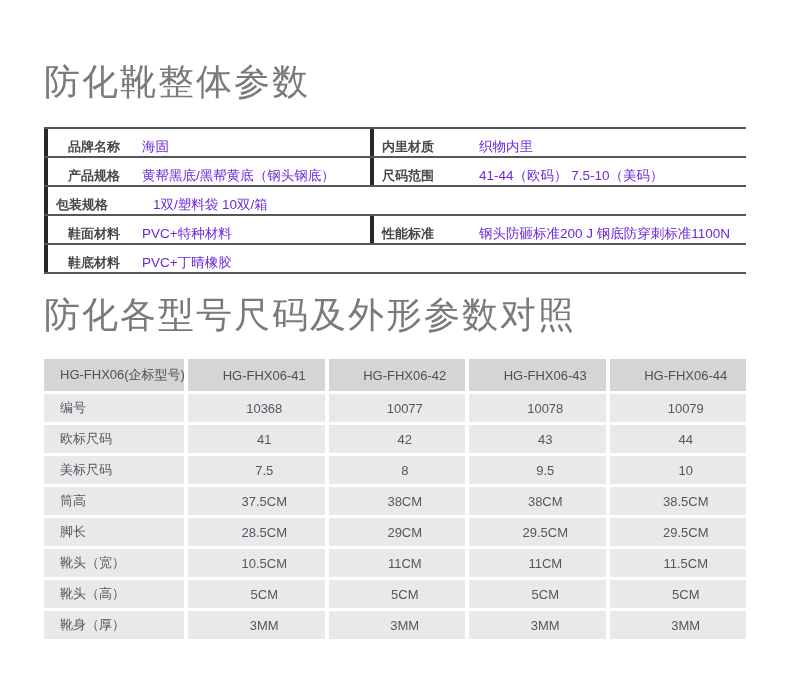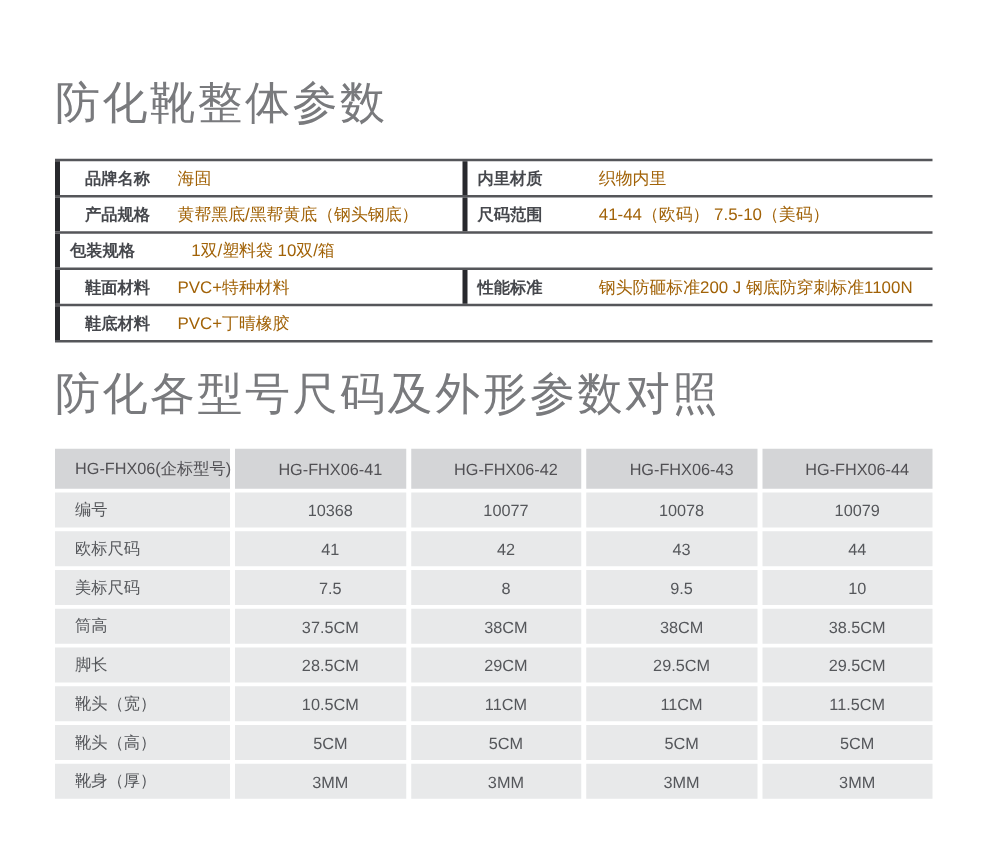--- a/index.html
+++ b/index.html
@@ -29,36 +29,36 @@
   .spec-table {
     position: absolute; top: 127px; left: 0; width: 702px;
     border-bottom: 2px solid #55565a;
   }
   .spec-row {
     display: flex;
     border-top: 2px solid #55565a;
     height: 29px;
     align-items: stretch;
   }
-  .spec-cell { display: flex; align-items: center; }
+  .spec-cell { display: flex; align-items: flex-end; }
   .spec-cell.left  { width: 326px; }
   .spec-cell.right { flex: 1; }
   .row-marker {
     width: 4px; align-self: stretch;
     background: #28292d;
     flex: 0 0 4px;
   }
   .spec-label {
     font-size: 13px; font-weight: bold; color: #46484d;
     white-space: nowrap;
   }
   .left .spec-label  { margin-left: 20px; width: 74px; }
   .right .spec-label { margin-left: 8px;  width: 97px; }
   .spec-value {
-    font-size: 13.5px; color: #a16207; white-space: nowrap;
+    font-size: 13.5px; color: #6d28d9; white-space: nowrap;
   }
 
   
   .size-table {
     position: absolute; top: 359px; left: 0; width: 702px;
     display: grid;
     grid-template-columns: 140px repeat(4, 1fr);
     gap: 3px 4px;
   }
   .size-cell {

